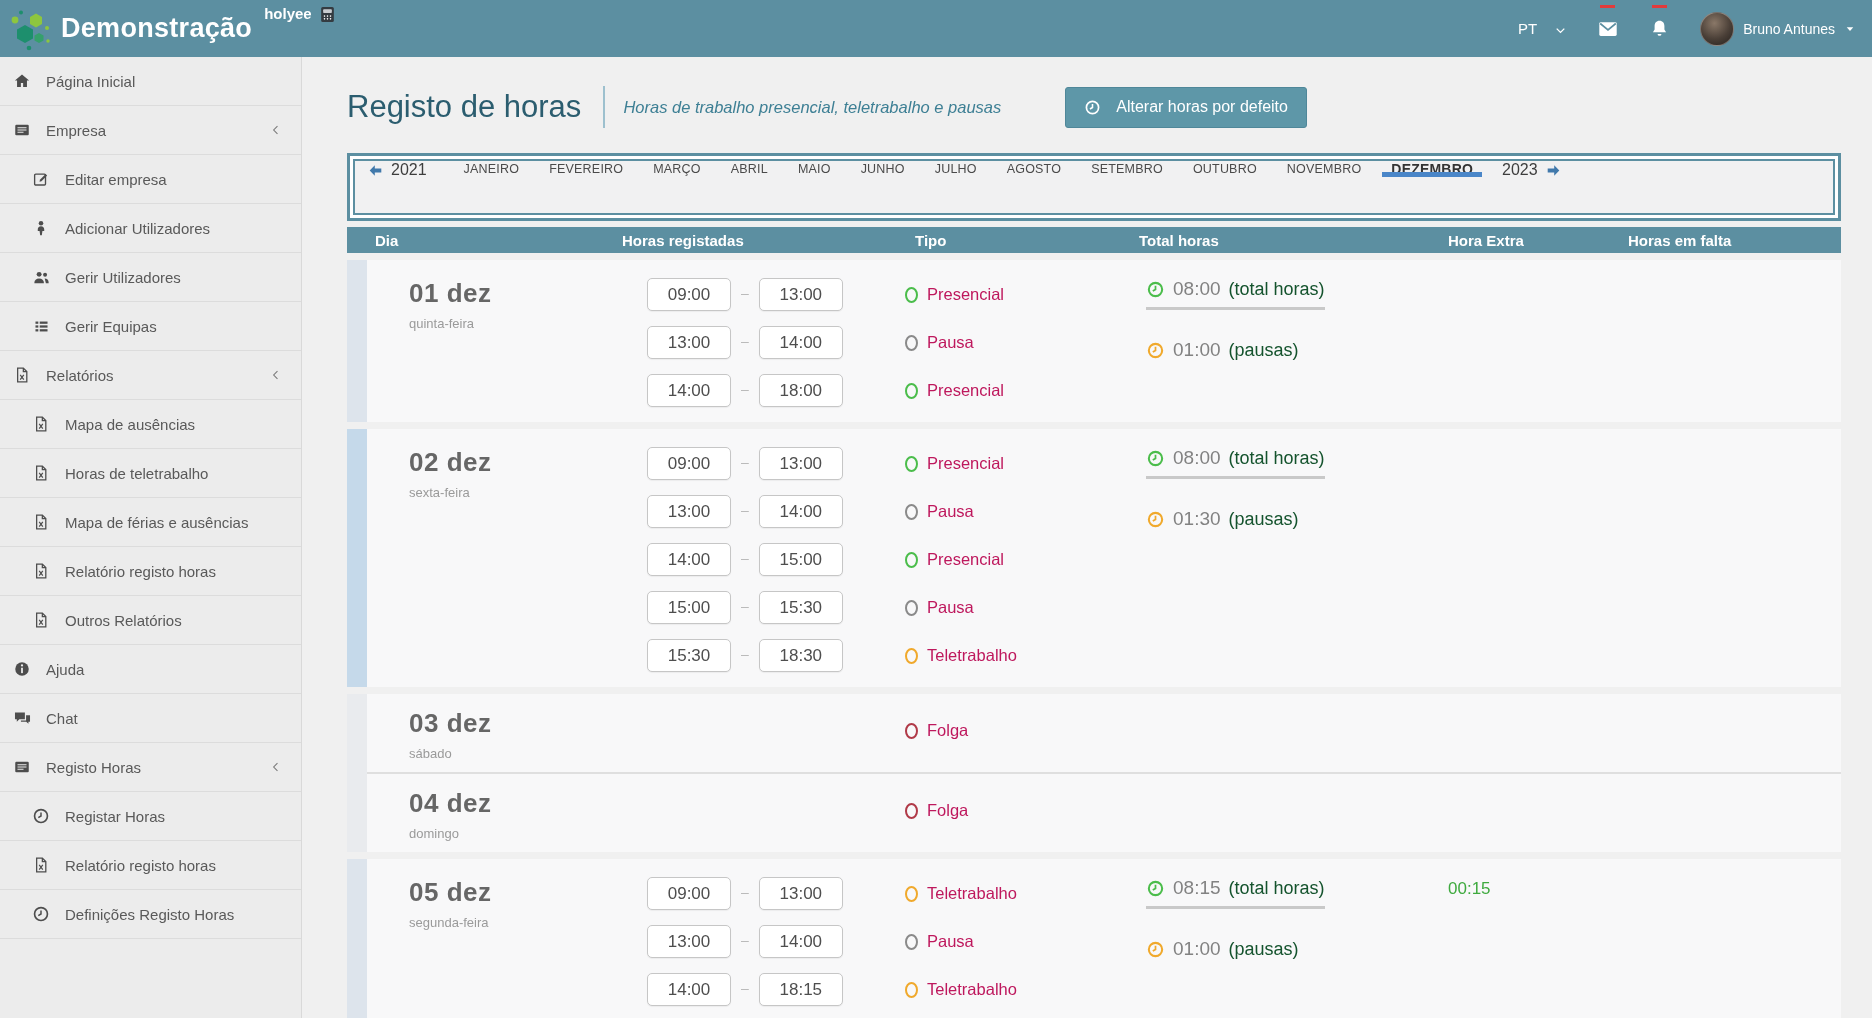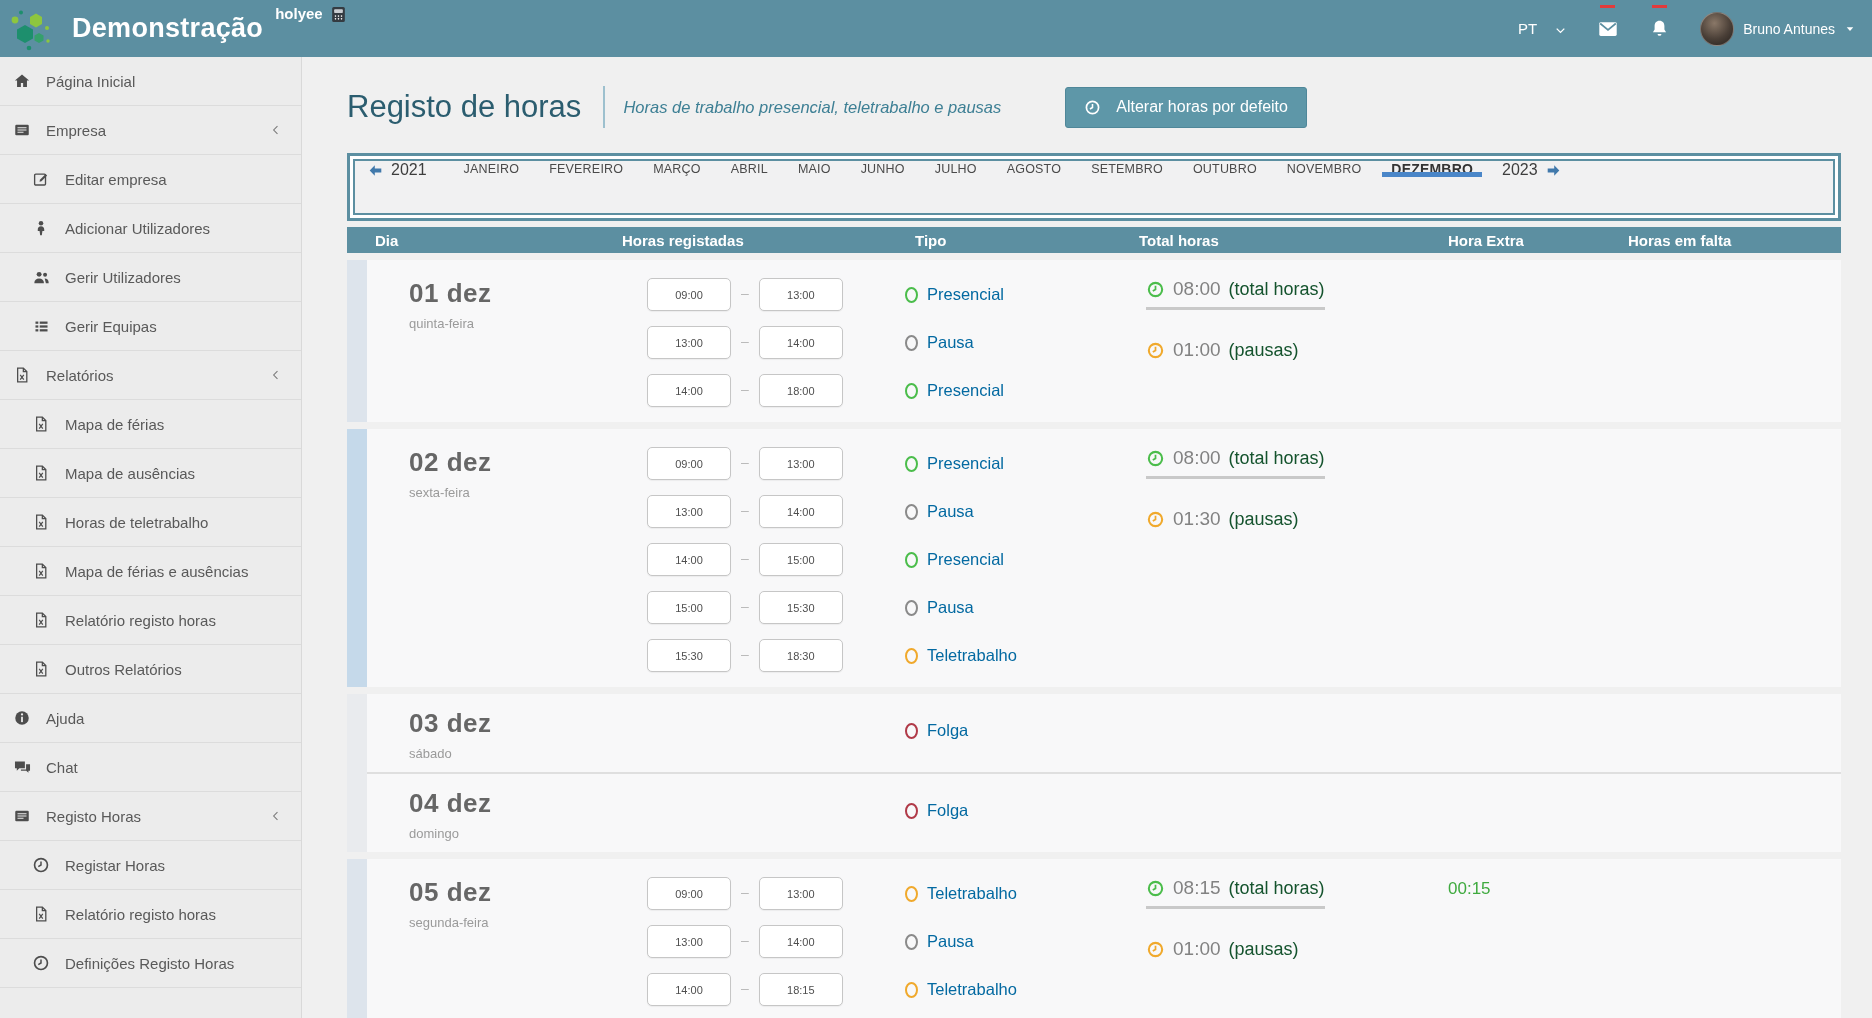--- a/index.html
+++ b/index.html
@@ -9,21 +9,21 @@
   }
   *{box-sizing:border-box}
   html,body{margin:0;padding:0}
   body{width:1872px;height:1018px;overflow:hidden;background:#f0f0f0;
        font-family:"Liberation Sans","DejaVu Sans",sans-serif;color:#555}
   .icon svg{display:block}
 
   
   .topbar{position:absolute;top:0;left:0;width:1872px;height:57px;background:var(--topbar);
           display:flex;align-items:center;color:#fff;z-index:20}
-  .brand{display:flex;align-items:center;gap:20px;padding-left:8px;cursor:pointer}
+  .brand{display:flex;align-items:center;gap:9px;padding-left:8px;cursor:pointer}
   .brand-title{font-size:27px;font-weight:700;letter-spacing:.3px}
   .product{display:flex;align-items:flex-start;gap:6px;margin-left:12px;align-self:flex-start;margin-top:5px}
   .product-name{font-size:15px;font-weight:700}
   .top-right{margin-left:auto;display:flex;align-items:center;gap:30px;padding-right:16px}
   .lang{display:flex;align-items:flex-end;gap:17px;font-size:15px;cursor:pointer}
   .icon-btn{position:relative;cursor:pointer;color:#fff}
   .badge{position:absolute;top:-13px;left:3px;width:15px;height:3px;background:var(--badge)}
   .user{display:flex;align-items:center;gap:9px;font-size:14px;cursor:pointer}
   .avatar{width:34px;height:34px;border-radius:50%;
           background:radial-gradient(circle at 42% 32%,#8a7868 0%,#4a3f37 55%,#241f1c 100%);
@@ -76,27 +76,27 @@
   .day-gap.thin{height:2px;background:linear-gradient(to right,#e9ebee 20px,#dfdfdf 20px)}
   .day-section{position:relative;display:grid;grid-template-columns:var(--cols);
                grid-auto-rows:48px;background:#f8f8f9;padding:18px 0 0 0}
   .day-section.folga{grid-auto-rows:auto;min-height:78px;padding:14px 0 0 0}
   .strip{position:absolute;left:0;top:0;bottom:0;width:20px}
   .day-cell{grid-column:2;padding-left:42px}
   .day-date{font-size:26px;font-weight:700;color:#666;letter-spacing:.5px}
   .day-week{font-size:13px;color:#9a9a9a;margin-top:7px}
   .entry-hours{grid-column:3;display:flex;align-items:flex-start;padding-left:40px;gap:10px}
   .time-input{width:84px;height:33px;border:1px solid #c6c6c6;border-radius:5px;background:#fff;
-              text-align:center;font-size:11px;color:#4e4e4e;font-family:inherit;
+              text-align:center;font-size:17px;color:#4e4e4e;font-family:inherit;
               box-shadow:0 1px 1px rgba(0,0,0,.05)}
   .dash{color:#bbb;margin-top:7px;font-size:14px}
   .entry-type{grid-column:4;display:flex;align-items:center;gap:9px;padding-left:42px;height:33px;cursor:pointer}
   .folga .entry-type{padding-top:12px}
   .type-ring{width:13px;height:16px;border:2.5px solid;border-radius:50%;flex:0 0 auto}
-  .type-label{font-size:16.5px;color:#0369a1}
+  .type-label{font-size:16.5px;color:#be185d}
   .total-line{grid-column:5;grid-row:1;padding-left:53px}
   .total-inner{display:inline-flex;align-items:center;gap:8px;padding-bottom:7px;
                border-bottom:3px solid #c9c9c9}
   .pause-line{grid-column:5;grid-row:2;padding-left:53px;display:flex;align-items:center;gap:8px}
   .time-big{font-size:19px;color:#828282}
   .small-label{font-size:18px;color:#14532d}
   .clock-green{color:#4bbd4b}.clock-orange{color:#f0a92c}
   .extra-cell{grid-column:6;grid-row:1;padding-left:55px;padding-top:2px;color:var(--extra);font-size:17px}
 </style>
 </head>
@@ -246,30 +246,20 @@
           <path d="M13.8 2.8v4.6h4.6" fill="none" stroke="currentColor" stroke-width="1.7"></path>
           <path d="M9.6 11.8l4.8 6.4m0-6.4l-4.8 6.4" stroke="currentColor" stroke-width="1.6"></path>
         </svg>
       </span>
       <span class="label">Relatórios</span>
       <span class="chev">
         <svg width="14" height="14" viewBox="0 0 24 24" xmlns="http://www.w3.org/2000/svg">
           <path d="M14.5 5.5L8 12l6.5 6.5" fill="none" stroke="currentColor" stroke-width="1.8"></path>
         </svg>
       </span>
-    </div>
-    <div class="side-item sub">
-      <span class="icon">
-        <svg width="18" height="18" viewBox="0 0 24 24" xmlns="http://www.w3.org/2000/svg">
-          <path d="M6.2 2.8h7.6l4.6 4.6V21.2H6.2z" fill="none" stroke="currentColor" stroke-width="1.7"></path>
-          <path d="M13.8 2.8v4.6h4.6" fill="none" stroke="currentColor" stroke-width="1.7"></path>
-          <path d="M9.6 11.8l4.8 6.4m0-6.4l-4.8 6.4" stroke="currentColor" stroke-width="1.6"></path>
-        </svg>
-      </span>
-      <span class="label">Mapa de férias</span>
     </div>
     <div class="side-item sub">
       <span class="icon">
         <svg width="18" height="18" viewBox="0 0 24 24" xmlns="http://www.w3.org/2000/svg">
           <path d="M6.2 2.8h7.6l4.6 4.6V21.2H6.2z" fill="none" stroke="currentColor" stroke-width="1.7"></path>
           <path d="M13.8 2.8v4.6h4.6" fill="none" stroke="currentColor" stroke-width="1.7"></path>
           <path d="M9.6 11.8l4.8 6.4m0-6.4l-4.8 6.4" stroke="currentColor" stroke-width="1.6"></path>
         </svg>
       </span>
       <span class="label">Mapa de ausências</span>

